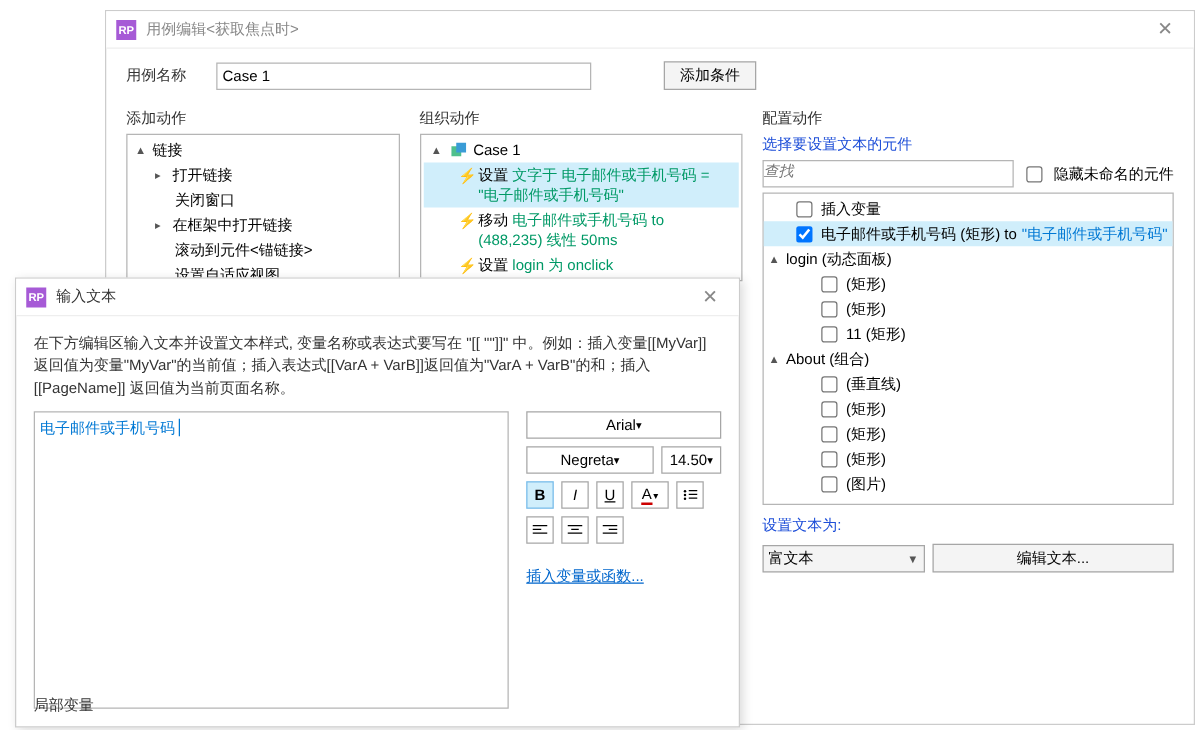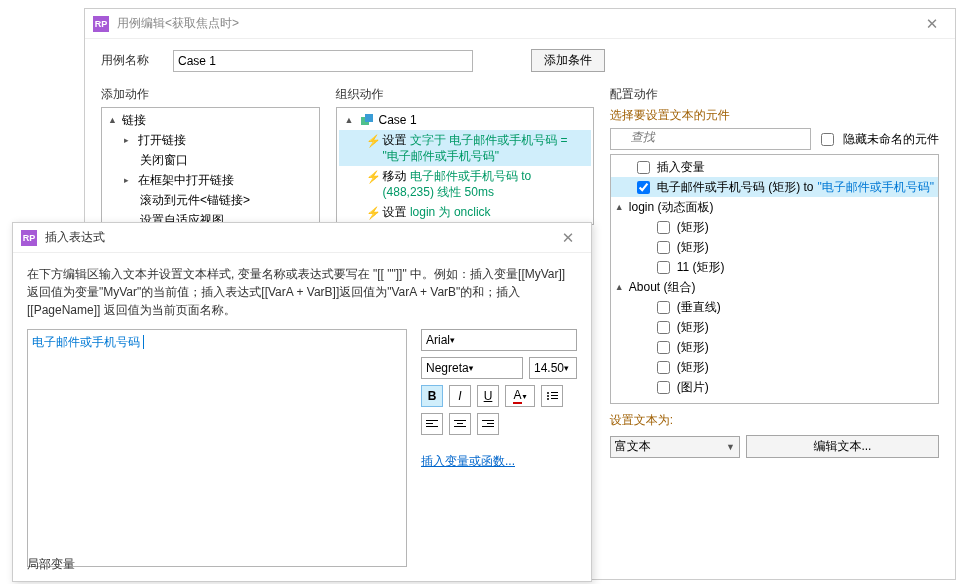--- a/index.html
+++ b/index.html
@@ -31,23 +31,23 @@
 .indent-2 { padding-left: 36px; }
 
 .case-row { height: 20px; display: flex; align-items: center; gap: 6px; padding: 0 6px; }
 .ico-group { width: 12px; height: 12px; }
 .case-item { display: flex; align-items: flex-start; gap: 6px; padding: 2px 6px 2px 28px; line-height: 16px; }
 .case-item.selected { background: #d0eefb; }
 .bolt { color: #f5a623; width: 10px; flex: none; margin-top: 1px; }
 .link-text { color: #009966; }
 .blue-text { color: #0078d4; }
 
-.cfg-label { color: #a16207; margin-bottom: 4px; }
+.cfg-label { color: #1d4ed8; margin-bottom: 4px; }
 .search-row { display: flex; align-items: center; gap: 6px; margin-bottom: 4px; }
-.search-input { flex: 1; height: 22px; border: 1px solid #b5b5b5; padding: 0 20px; color: #777; background:#fff; }
+.search-input { flex: 1; height: 22px; border: 1px solid #b5b5b5; padding: 0 0; color: #777; background:#fff; }
 .chk { width: 13px; height: 13px; }
 
 .cfg-list { border: 1px solid #b5b5b5; background: #fff; padding-top: 2px; }
 .cfg-row { display: flex; align-items: center; height: 20px; padding: 0 4px; gap: 4px; white-space: nowrap; }
 .cfg-row.sel { background: #d0eefb; }
 .cfg-ind1 { padding-left: 22px; }
 .cfg-ind2 { padding-left: 42px; }
 
 .set-text-row { display: flex; align-items: center; gap: 6px; margin-top: 6px; }
 .select { height: 22px; border: 1px solid #a6a6a6; background: #f4f4f4; padding: 0 4px; display: flex; align-items: center; justify-content: space-between; min-width: 120px; }
@@ -58,21 +58,21 @@
 
 
 .txt-body { padding: 12px 14px; }
 .desc { color: #333; line-height: 18px; margin-bottom: 10px; }
 .txt-cols { display: flex; gap: 14px; }
 .txt-edit { width: 380px; height: 238px; border: 1px solid #b5b5b5; padding: 4px; color: #0078d4; }
 .caret-blink { border-right: 1px solid #0078d4; animation: blink 1s step-end infinite; }
 @keyframes blink { 50% { border-color: transparent; } }
 
 .fmt-row { display: flex; align-items: center; gap: 6px; margin-bottom: 6px; }
-.fmt-select { height: 22px; border: 1px solid #a6a6a6; background: #fff; padding: 0 4px; display: flex; align-items: center; justify-content: flex-start; }
+.fmt-select { height: 22px; border: 1px solid #a6a6a6; background: #fff; padding: 0 4px; display: flex; align-items: center; justify-content: center; }
 .fmt-btn { width: 22px; height: 22px; border: 1px solid #a6a6a6; background: #fff; display: inline-flex; align-items: center; justify-content: center; cursor: pointer; font-family: "Times New Roman", serif; }
 .fmt-btn.pressed { background: #d0eefb; border-color: #7abce9; }
 .fmt-btn .small-arrow { font-size: 8px; margin-left: 1px; }
 .link-insert { color: #0066cc; text-decoration: underline; cursor: pointer; margin-top: 12px; display: inline-block; }
 
 .local-var { position: absolute; left: 14px; bottom: 8px; color: #333; }
 
 svg { display: block; }
 </style>
 </head>
@@ -223,21 +223,21 @@
         </div>
       </div>
     </div>
   </div>
 
 </div>
 
 <div class="dialog dlg-text">
   <div class="titlebar">
     <div class="app-icon">RP</div>
-    <div class="title" style="color:#333">插入表达式</div>
+    <div class="title" style="color:#333">输入文本</div>
     <div class="close-x">✕</div>
   </div>
   <div class="txt-body">
     <div class="desc">在下方编辑区输入文本并设置文本样式, 变量名称或表达式要写在 "[[ ""]]" 中。例如：插入变量[[MyVar]]返回值为变量"MyVar"的当前值；插入表达式[[VarA + VarB]]返回值为"VarA + VarB"的和；插入 [[PageName]] 返回值为当前页面名称。</div>
     <div class="txt-cols">
       <div class="txt-edit">
         <span>电子邮件或手机号码</span><span class="caret-blink">&nbsp;</span>
       </div>
       <div style="flex:1">
         <div class="fmt-row">

